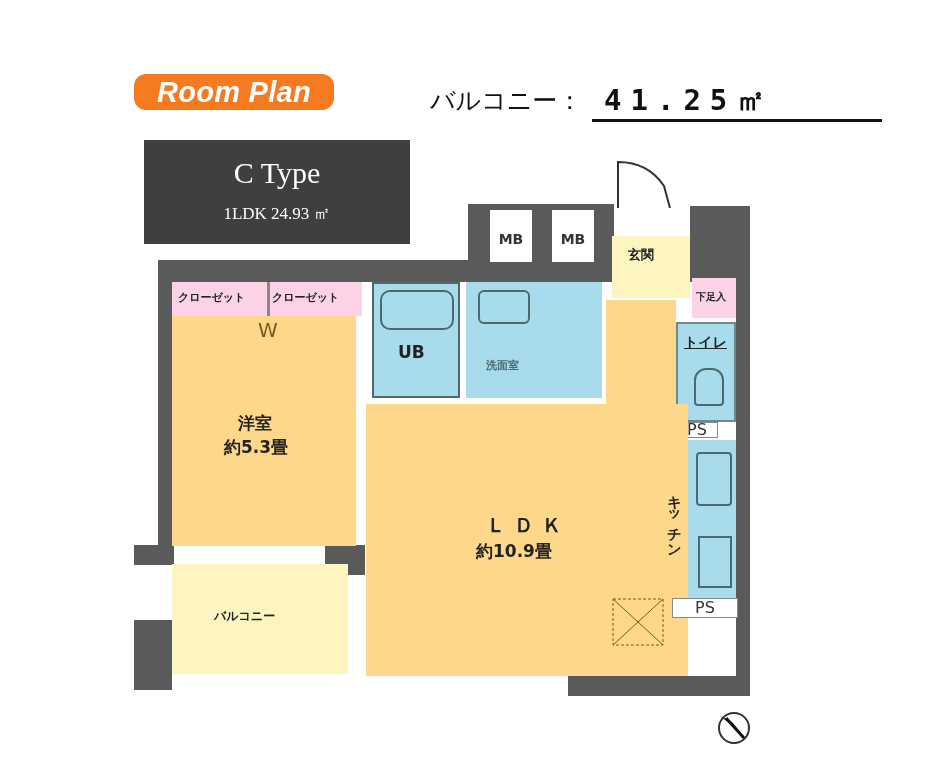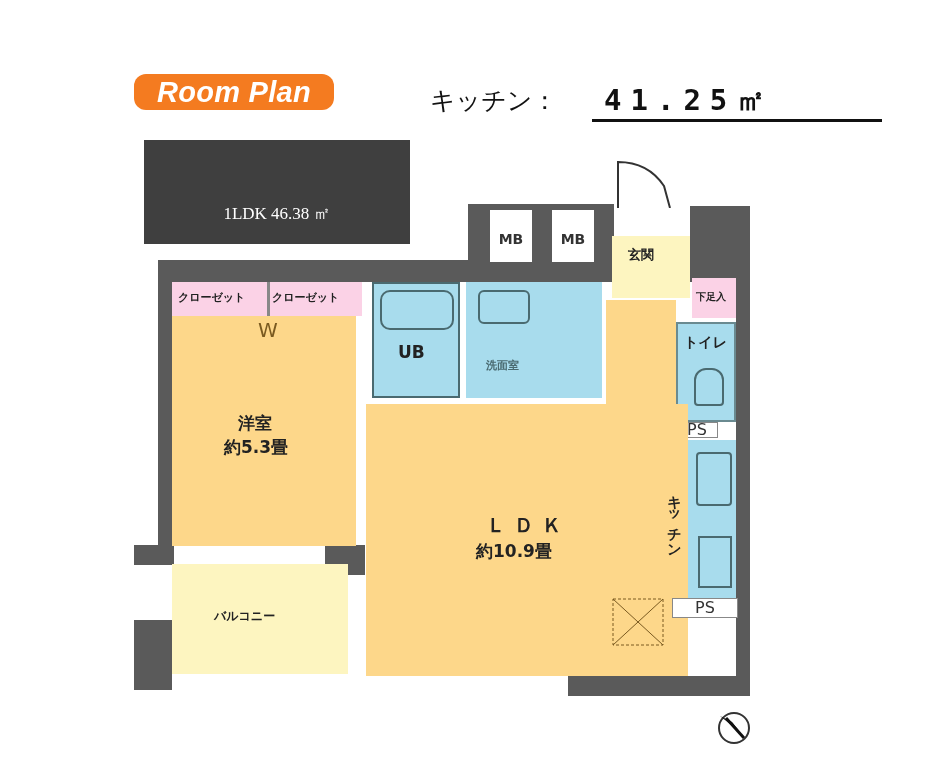--- a/index.html
+++ b/index.html
@@ -24,25 +24,26 @@
   .pink{background:#fbd2e6;}
   .lbl{position:absolute;font-weight:bold;color:#222;text-align:left;white-space:nowrap;}
   .ps{position:absolute;background:#fff;border:1px solid #888;font-size:16px;text-align:center;color:#333;line-height:14px;}
   .mb{position:absolute;background:#fff;font-size:14px;font-weight:bold;color:#333;text-align:center;}
   .watermark{left:280px;top:330px;font-family:"DejaVu Serif",serif;font-style:italic;font-size:88px;color:rgba(255,255,255,0.55);letter-spacing:-2px;}
 </style>
 </head>
 <body>
 
 <div class="abs badge">Room Plan</div>
-<div class="abs area-label">キッチン：</div>
+<div class="abs area-label">バルコニー：</div>
 <div class="abs area-value">41.25㎡</div>
 
 <div class="abs type-box">
-  <div class="type-sub">1LDK 46.38 ㎡</div>
+  <div class="type-title">C Type</div>
+  <div class="type-sub">1LDK 24.93 ㎡</div>
 </div>
 
 <div class="abs" style="left:0;top:0;width:936px;height:776px;">
 
   <svg class="abs" style="left:612px;top:158px;" width="80" height="50">
     <path d="M6 50 L6 4 Q36 4 52 28 L58 50" fill="none" stroke="#333" stroke-width="2" stroke-dasharray="0"></path>
     <line x1="6" y1="4" x2="6" y2="50" stroke="#333" stroke-width="2"></line>
   </svg>
 
   <div class="wall" style="left:158px;top:260px;width:310px;height:22px;"></div>
@@ -78,21 +79,21 @@
   <div class="abs" style="left:380px;top:290px;width:70px;height:36px;border:2px solid #4a6a70;border-radius:10px;"></div>
   <div class="lbl" style="left:398px;top:342px;font-size:17px;">UB</div>
 
   <div class="room blue" style="left:466px;top:282px;width:136px;height:116px;"></div>
   <div class="abs" style="left:478px;top:290px;width:48px;height:30px;border:2px solid #4a6a70;border-radius:6px;"></div>
   <div class="lbl" style="left:486px;top:358px;font-size:11px;color:#4a6a70;">洗面室</div>
 
   <div class="room yellow" style="left:606px;top:300px;width:70px;height:104px;"></div>
 
   <div class="room blue" style="left:676px;top:322px;width:60px;height:100px;border:2px solid #6a8a90;"></div>
-  <div class="lbl" style="left:684px;top:334px;font-size:14px;">トイレ</div>
+  <div class="lbl" style="left:684px;top:334px;font-size:14px;text-decoration:underline;">トイレ</div>
   <div class="abs" style="left:694px;top:368px;width:26px;height:34px;border:2px solid #4a6a70;border-radius:12px 12px 4px 4px;"></div>
   <div class="ps" style="left:676px;top:422px;width:40px;height:14px;"><span>PS</span></div>
 
   <div class="room yellow" style="left:366px;top:404px;width:322px;height:272px;"></div>
   <div class="lbl" style="left:486px;top:512px;font-size:20px;letter-spacing:8px;">ＬＤＫ</div>
   <div class="lbl" style="left:476px;top:540px;font-size:17px;">約10.9畳</div>
 
   <div class="room blue" style="left:688px;top:440px;width:48px;height:158px;"></div>
   <div class="abs" style="left:696px;top:452px;width:32px;height:50px;border:2px solid #4a6a70;border-radius:4px;"></div>
   <div class="abs" style="left:698px;top:536px;width:30px;height:48px;border:2px solid #4a6a70;"></div>

